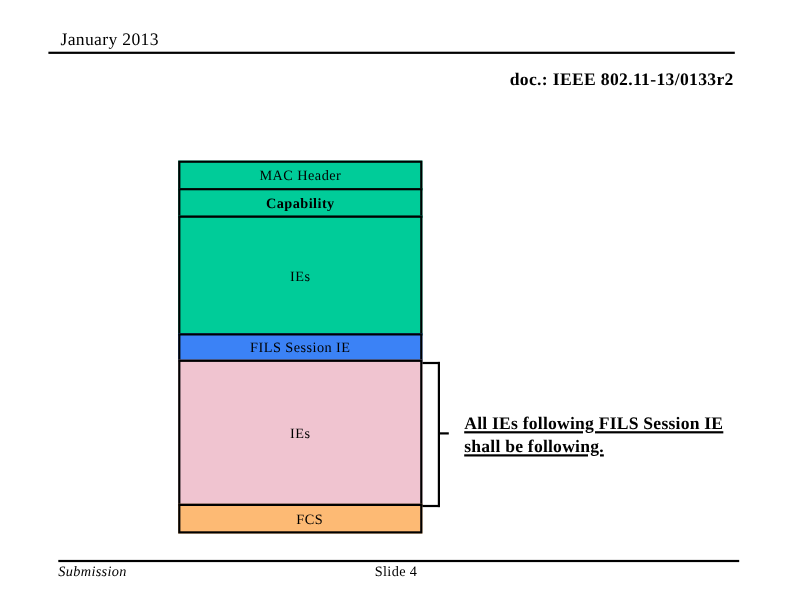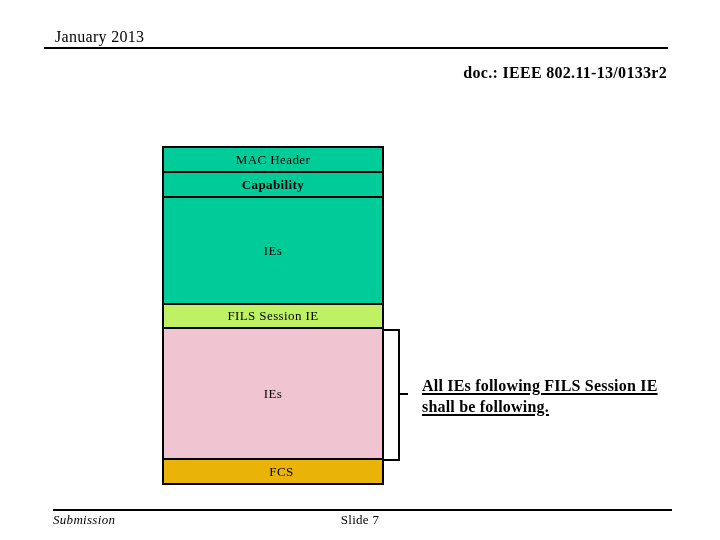--- a/index.html
+++ b/index.html
@@ -157,30 +157,30 @@
 
   <div class="hdr-date">January 2013</div>
   <div class="hdr-doc">doc.: IEEE 802.11-13/0133r2</div>
   <div class="hdr-rule"></div>
 
 
   <div class="stack">
     <div class="box h-mac" style="background-color: rgb(0, 204, 153);">MAC Header</div>
     <div class="box h-cap" style="background-color: rgb(0, 204, 153);">Capability</div>
     <div class="box h-ies1" style="background-color: rgb(0, 204, 153);">IEs</div>
-    <div class="box h-fils" style="background-color: #bef264;">FILS Session IE</div>
+    <div class="box h-fils" style="background-color: #3b82f6;">FILS Session IE</div>
     <div class="box h-ies2" style="background-color: rgb(240, 196, 208);">IEs</div>
-    <div class="box h-fcs" style="background-color: #eab308; padding-left: 17px;">FCS</div>
+    <div class="box h-fcs" style="background-color: #fdba74; padding-left: 17px;">FCS</div>
   </div>
 
   <div class="bracket"></div>
   <div class="bracket-tick"></div>
 
   <div class="annotation">
     <div>All IEs following FILS Session IE</div>
     <div>shall be following.</div>
   </div>
 
   <div class="ftr-rule"></div>
   <div class="ftr-left">Submission</div>
-  <div class="ftr-center">Slide 7</div>
+  <div class="ftr-center">Slide 4</div>
 
 </div>
 
 </body></html>

